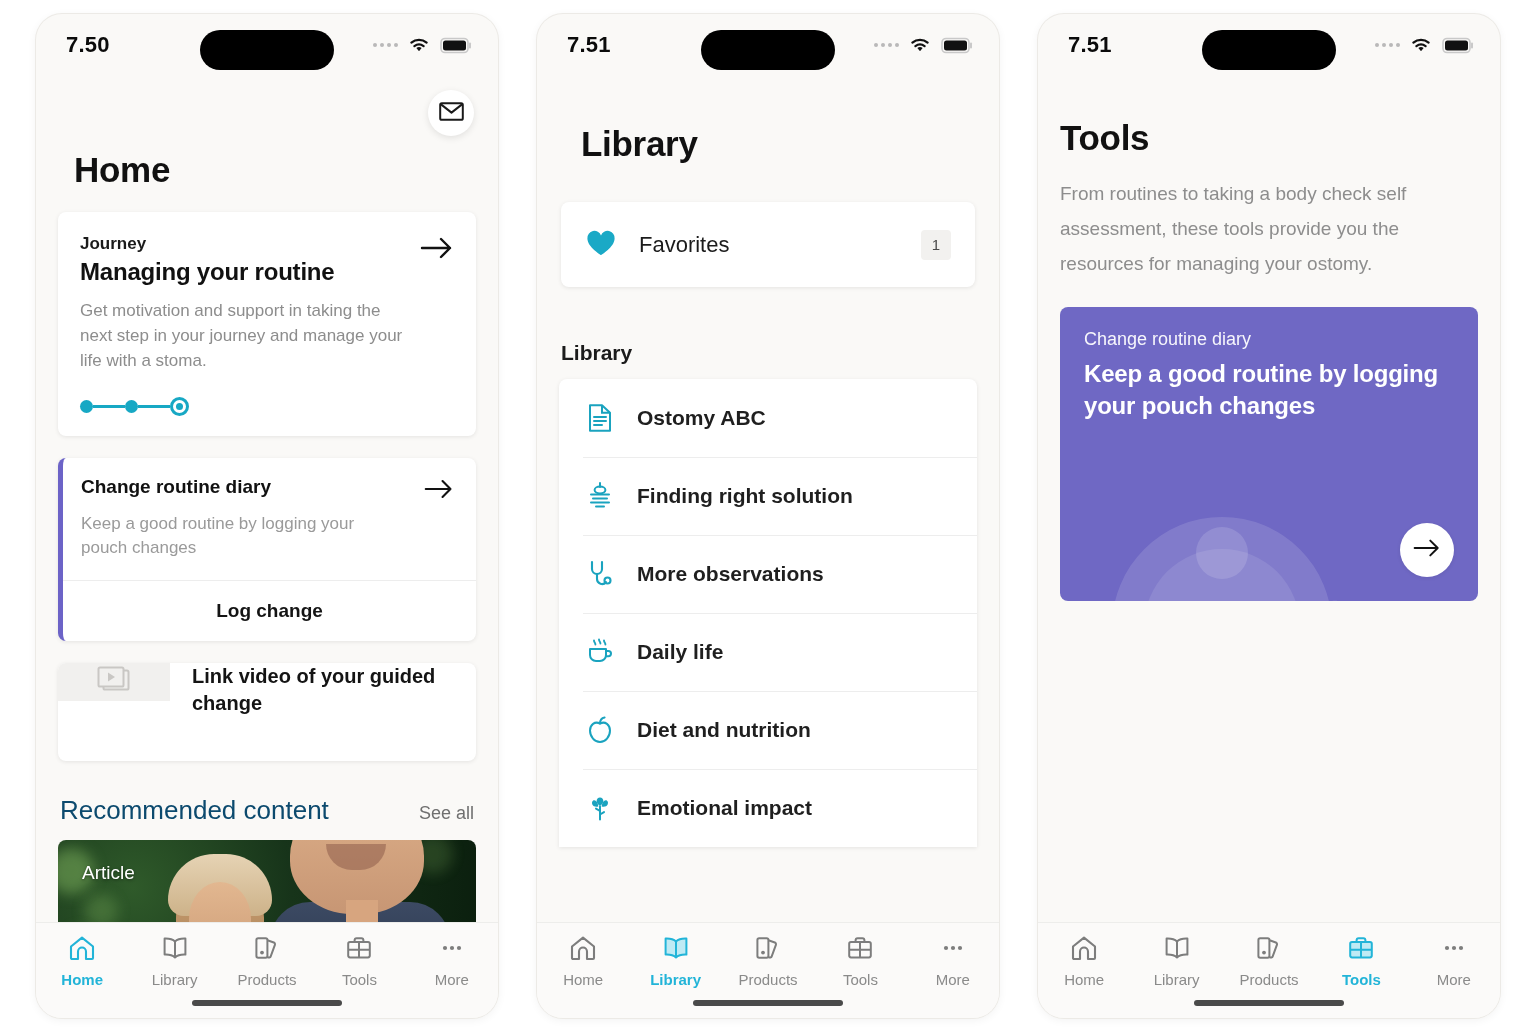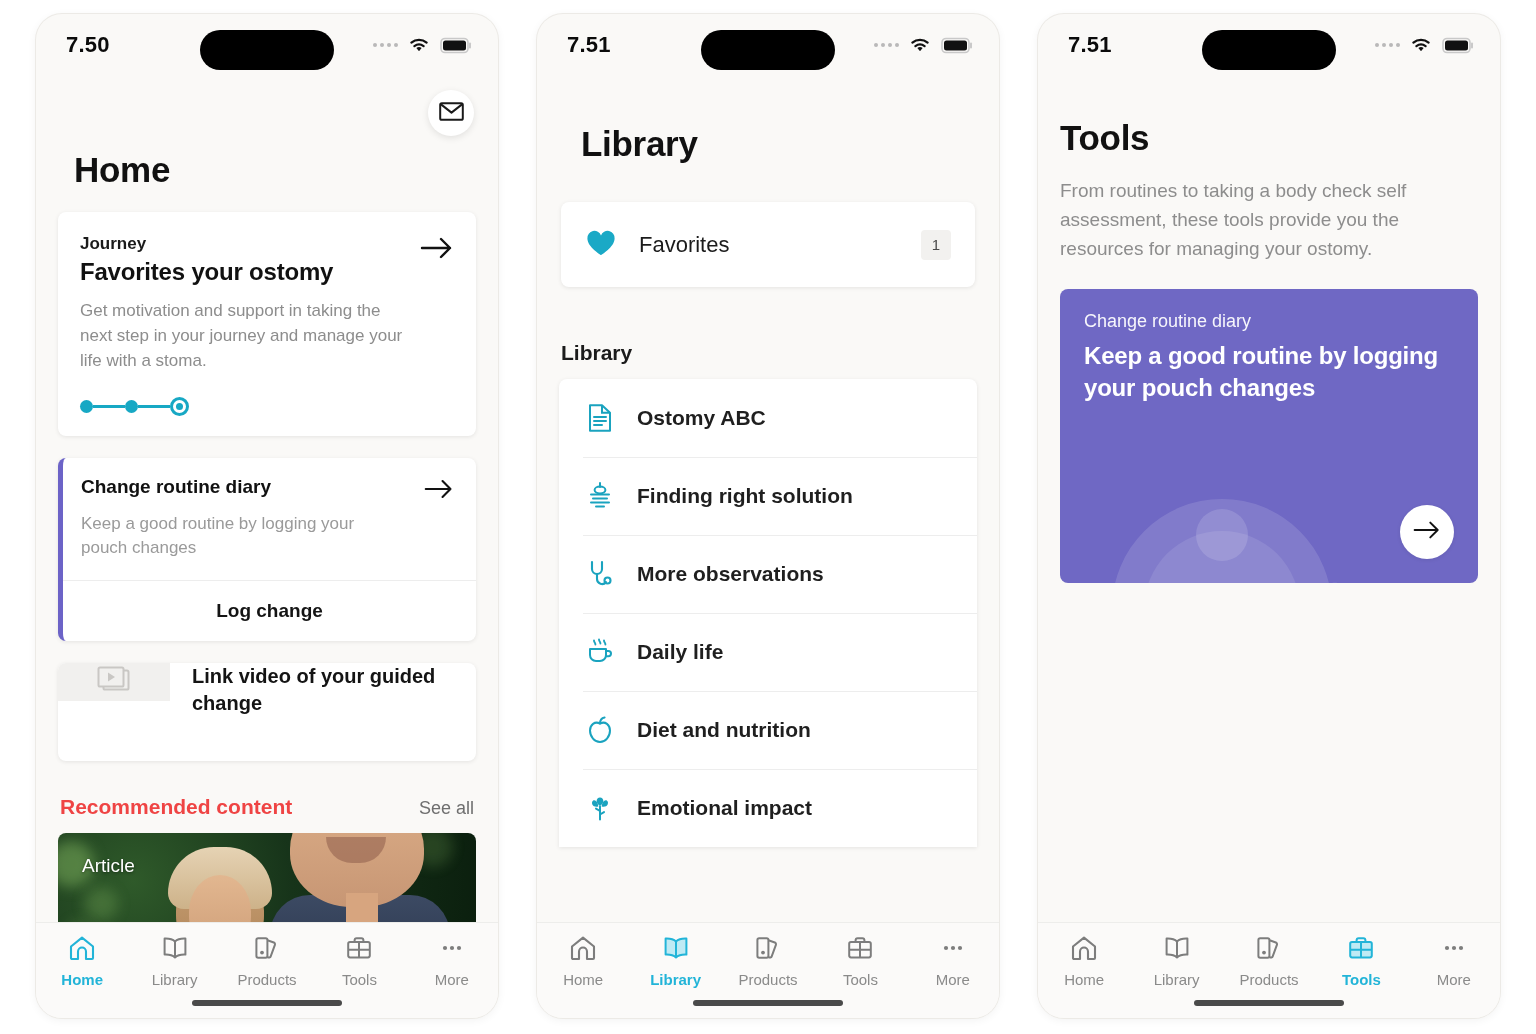--- a/index.html
+++ b/index.html
@@ -67,21 +67,21 @@
 
   h1.page-title {
     font-size: 35px; font-weight: 700; color: #111; letter-spacing: -0.3px;
   }
   .home-title { margin: 74px 0 22px 16px; }
   .lib-title  { margin: 48px 0 38px 22px; }
   .tools-title{ margin: 42px 0 18px 22px; }
 
   .tools-desc {
     margin: 0 22px 26px 22px;
-    font-size: 19px; line-height: 29px; color: #8d8d8d; font-weight: 400;
+    font-size: 19px; line-height: 35px; color: #8d8d8d; font-weight: 400;
   }
 
   
   .card {
     background: #fff;
     border-radius: 8px;
     box-shadow: 0 1px 4px rgba(0,0,0,.09);
     position: relative;
     overflow: hidden;
   }
@@ -118,21 +118,21 @@
   .video-thumb {
     flex: 0 0 112px; background: #f1f0ee;
     display: flex; align-items: center; justify-content: center;
   }
   .video-label {
     flex: 1; display: flex; align-items: center; padding: 0 22px;
     font-size: 20px; font-weight: 700; color: #141414; line-height: 27px;
   }
 
   .sec-head { display: flex; align-items: baseline; justify-content: space-between; margin: 0 2px 14px 2px; }
-  .sec-title { font-size: 21px; font-weight: 700; color: #ef4444; }
+  .sec-title { font-size: 26px; font-weight: 400; color: #0c4a6e; }
   .see-all { font-size: 18px; color: #6f6f6f; cursor: pointer; }
 
   .article-card {
     border-radius: 8px 8px 0 0; overflow: hidden; height: 120px; position: relative;
     background: radial-gradient(circle at 18% 40%, #2f5a2a 0%, #17341a 45%, #0b1f0e 100%);
   }
   .art-bokeh { position: absolute; border-radius: 50%; background: rgba(150,205,110,.42); filter: blur(7px); }
   .face {
     position: absolute; border-radius: 50% 50% 46% 46%;
   }
@@ -249,21 +249,21 @@
             </svg>
         </span>
       </div>
 
       <h1 class="page-title home-title">Home</h1>
 
       <div class="card journey">
         <div class="card-head">
           <div>
             <div class="eyebrow">Journey</div>
-            <div class="card-h2">Favorites your ostomy</div>
+            <div class="card-h2">Managing your routine</div>
           </div>
           <span class="arrow-ico">
             <svg width="34" height="24" viewBox="0 0 34 24">
                 <path d="M2 12h28M21 3l9 9-9 9" stroke="#121212" stroke-width="2.4" fill="none" stroke-linecap="round" stroke-linejoin="round"></path>
               </svg>
           </span>
         </div>
         <div class="card-body">Get motivation and support in taking the next step in your journey and manage your life with a stoma.</div>
         <div class="progress">
           <span class="dot"></span>

